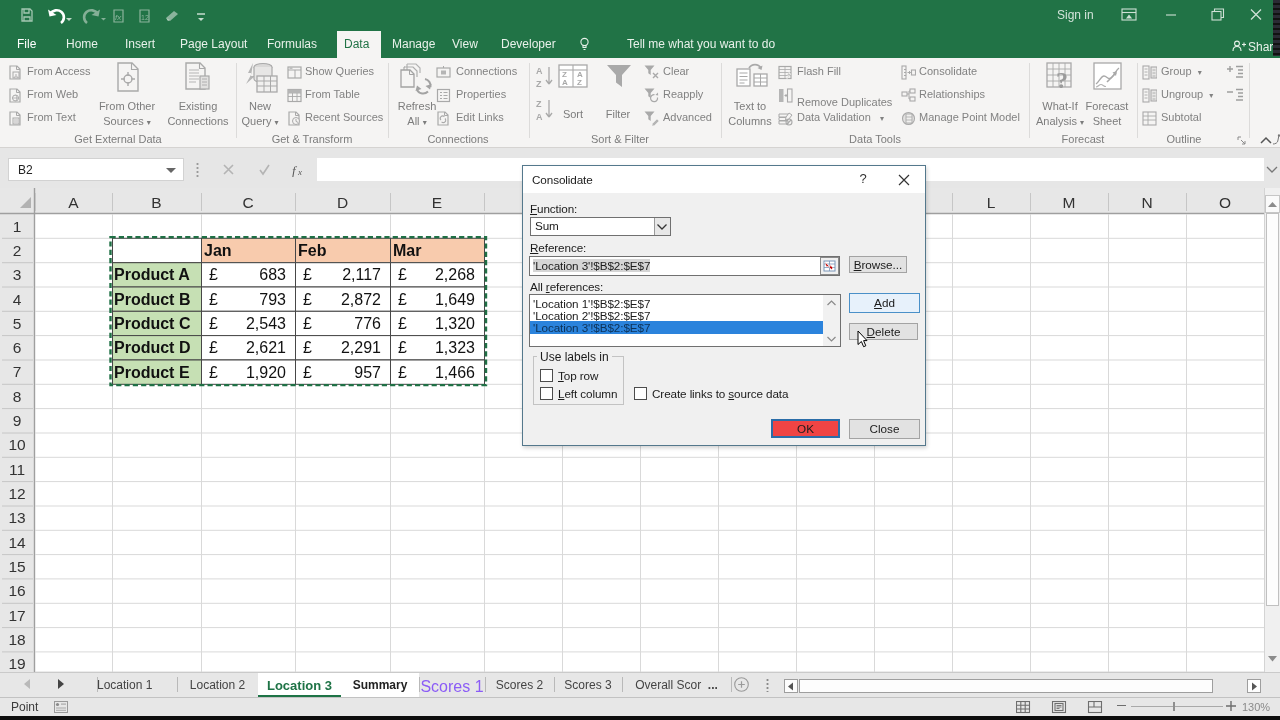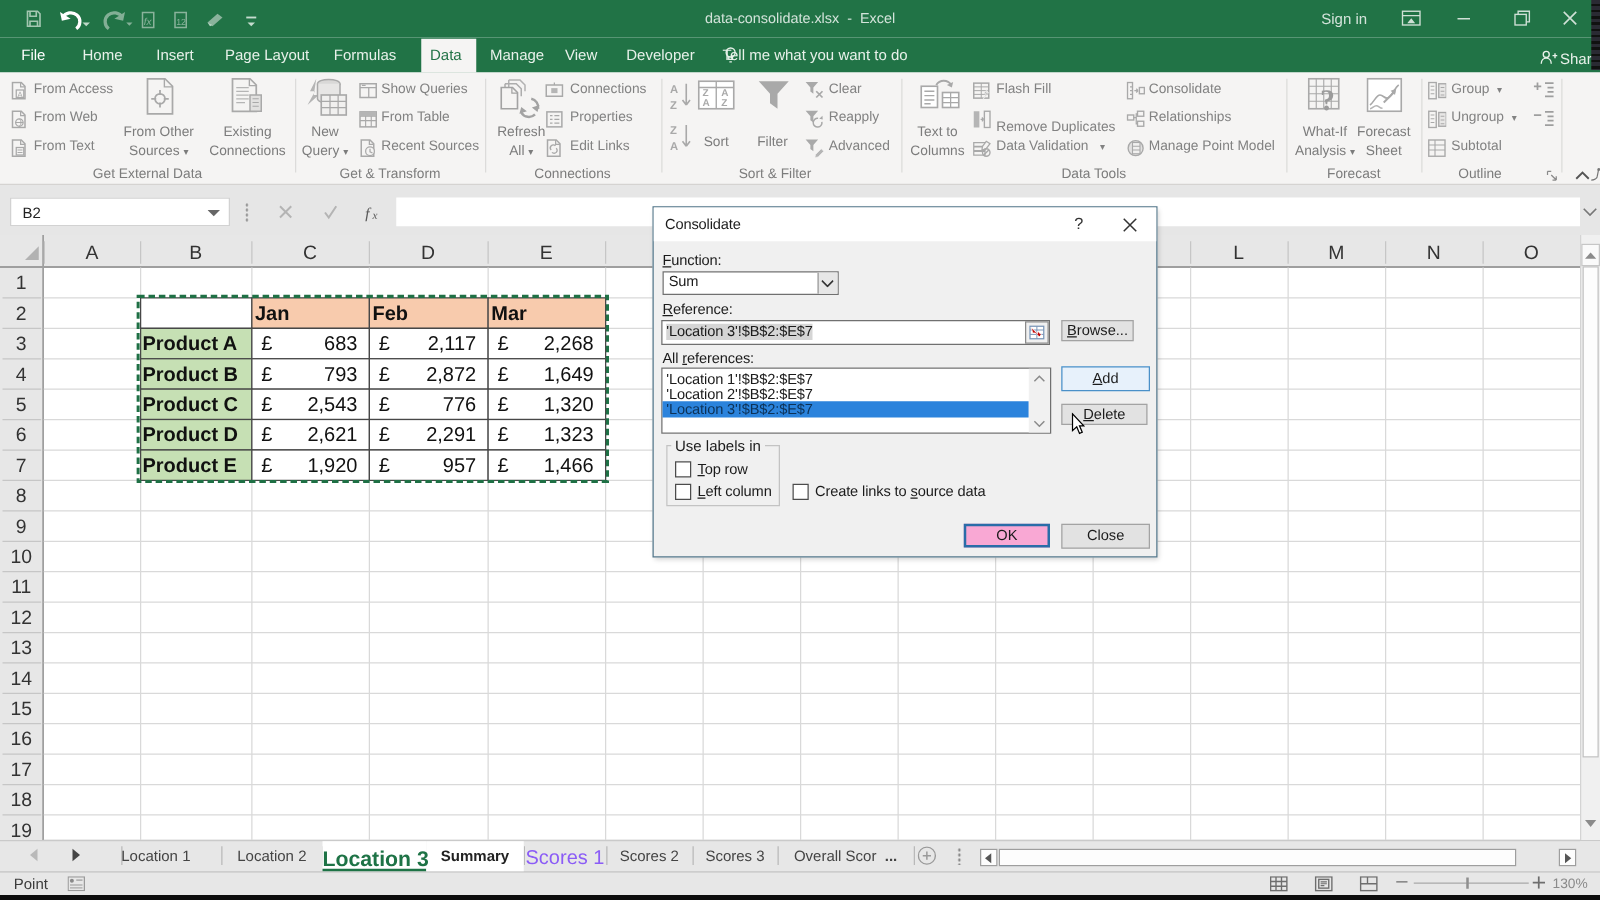--- a/index.html
+++ b/index.html
@@ -43,21 +43,20 @@
  </g>
  <g opacity="0.85">
   <path d="M152 12l8-7 4 3-8 7z" fill="#9dbfab"></path>
   <path d="M152 12l2 3 2-1z" fill="#cfe3d6"></path>
  </g>
  <g stroke="#d8e8de" fill="none" opacity="0.9">
   <path d="M183 8h8" stroke-width="1.5"></path>
   <path d="M184 12l3 3 3-3z" fill="#d8e8de" stroke="none"></path>
  </g>
 </svg>
-<div class="a nw" style="left:0;top:9px;width:1280px;text-align:center;font-size:11.5px;color:#d3e3da">data-consolidate.xlsx &nbsp;-&nbsp; Excel</div>
 <div class="a nw" style="left:1057px;top:8px;font-size:12px;color:#d3e3da">Sign in</div>
 <svg class="a" style="left:1120px;top:7px" width="150" height="16" viewBox="0 0 150 16">
  <g stroke="#cfe0d6" fill="none" stroke-width="1.1">
   <rect x="2" y="2" width="14" height="11"></rect>
   <path d="M2 5.5h14"></path>
         <path d="M7 11l2-2.5 2 2.5z" fill="#cfe0d6"></path>
   <path d="M46 8h10"></path>
   <rect x="92" y="4.5" width="9" height="8.5"></rect>
         <path d="M94.5 4.5v-2.5h9v8.5h-2.5"></path>
   <path d="M131 2.5l10 10 M141 2.5l-10 10" stroke-width="1.3"></path>
@@ -74,21 +73,21 @@
 <div class="a tabtx" style="left:344px;top:37px;color:#217346">Data</div>
 <div class="a tabtx" style="left:392px;top:37px">Manage</div>
 <div class="a tabtx" style="left:452px;top:37px">View</div>
 <div class="a tabtx" style="left:501px;top:37px">Developer</div>
 <svg class="a" style="left:578px;top:37px" width="13" height="14" viewBox="0 0 13 14">
  <g stroke="#e8f1ea" fill="none" stroke-width="1.1">
   <circle cx="6.5" cy="5" r="3.6"></circle>
         <path d="M5 8.5v2h3v-2 M5.5 12.5h2"></path>
  </g>
 </svg>
-<div class="a tabtx" style="left:578px;top:37px">Tell me what you want to do</div>
+<div class="a tabtx" style="left:627px;top:37px">Tell me what you want to do</div>
 <svg class="a" style="left:1232px;top:40px" width="14" height="13" viewBox="0 0 14 13">
  <g stroke="#e8f1ea" fill="none" stroke-width="1.1">
   <circle cx="5" cy="3.5" r="2.4"></circle>
         <path d="M1 11c0-3 2-4.5 4-4.5s4 1.5 4 4.5 M10 4.5h4 M12 2.5v4"></path>
  </g>
 </svg>
 <div class="a tabtx" style="left:1248px;top:40px">Share</div>
 
 <div class="a" style="left:0;top:58px;width:1280px;height:90px;background:#f5f4f3;border-bottom:1px solid #d5d3d1"></div>
 <div class="sep" style="left:236px"></div>
@@ -563,21 +562,21 @@
 <div class="a" style="left:258px;top:677px;width:1px;height:15px;background:#b9b9b9"></div>
 <div class="a" style="left:419px;top:677px;width:1px;height:15px;background:#b9b9b9"></div>
 <div class="a" style="left:485px;top:677px;width:1px;height:15px;background:#b9b9b9"></div>
 <div class="a" style="left:554px;top:677px;width:1px;height:15px;background:#b9b9b9"></div>
 <div class="a" style="left:622px;top:677px;width:1px;height:15px;background:#b9b9b9"></div>
 <div class="a" style="left:731px;top:677px;width:1px;height:15px;background:#b9b9b9"></div>
 <div class="a" style="left:258px;top:673px;width:83px;height:24px;background:#fff;border-bottom:2px solid #1e7346"></div>
 <div class="a" style="left:341px;top:673px;width:78px;height:24px;background:#fff"></div>
 <div class="a nw" style="left:97px;top:678px;width:80px;text-align:left;font-size:12px;color:#444">Location 1</div>
 <div class="a nw" style="left:177px;top:678px;width:81px;text-align:center;font-size:12px;color:#444">Location 2</div>
-<div class="a nw" style="left:258px;top:678px;width:83px;text-align:center;font-size:17px;color:#1e7346;font-weight:bold">Location 3</div>
+<div class="a nw" style="left:258px;top:678px;width:83px;text-align:center;font-size:13px;color:#1e7346;font-weight:bold">Location 3</div>
 <div class="a nw" style="left:341px;top:678px;width:78px;text-align:center;font-size:12px;color:#222;font-weight:bold">Summary</div>
 <div class="a nw" style="left:419px;top:678px;width:66px;text-align:center;font-size:16px;color:#8b5cf6">Scores 1</div>
 <div class="a nw" style="left:485px;top:678px;width:69px;text-align:center;font-size:12px;color:#444">Scores 2</div>
 <div class="a nw" style="left:554px;top:678px;width:68px;text-align:center;font-size:12px;color:#444">Scores 3</div>
 <div class="a nw" style="left:622px;top:678px;width:109px;text-align:center;font-size:12px;color:#444">Overall Scor&nbsp; <b>...</b></div>
 <svg class="a" style="left:734px;top:677px" width="15" height="15">
       <circle cx="7.5" cy="7.5" r="6.8" fill="none" stroke="#9a9a9a" stroke-width="1.1"></circle>
       <path d="M7.5 4.2v6.6M4.2 7.5h6.6" stroke="#9a9a9a" stroke-width="1.2"></path>
     </svg>
 <div class="a" style="left:766px;top:678px;width:3px;height:14px;background-image:radial-gradient(circle,#8a8a8a 1px,transparent 1.2px);background-size:3px 4px"></div>
@@ -650,21 +649,21 @@
 <div class="a" style="left:14px;top:184px;font-size:12px;color:#1b1b1b;background:#f0f0f0;padding:0 3px;white-space:nowrap">Use labels in</div>
 <div class="a" style="left:17px;top:203px;width:13px;height:13px;background:#fff;border:1px solid #4c4c4c"></div>
 <div class="a dtx" style="left:35px;top:203px"><u>T</u>op row</div>
 <div class="a" style="left:17px;top:221px;width:13px;height:13px;background:#fff;border:1px solid #4c4c4c"></div>
 <div class="a dtx" style="left:35px;top:221px"><u>L</u>eft column</div>
 <div class="a" style="left:111px;top:221px;width:13px;height:13px;background:#fff;border:1px solid #4c4c4c"></div>
 <div class="a dtx" style="left:129px;top:221px">Create links to <u>s</u>ource data</div>
 <div class="btn" style="left:326px;top:90px;width:58px;height:17px;line-height:15px"><u>B</u>rowse...</div>
 <div class="btn" style="left:326px;top:127px;width:71px;height:20px;line-height:18px;background:#e7f1fb;border-color:#4a90c8"><u>A</u>dd</div>
 <div class="btn" style="left:326px;top:157px;width:69px;height:17px;line-height:15px"><u>D</u>elete</div>
-<div class="btn" style="left:248px;top:253px;width:69px;height:19px;line-height:15px;border:2px solid #2a6da8;background:#f9a8d4">OK</div>
+<div class="btn" style="left:248px;top:253px;width:69px;height:19px;line-height:15px;border:2px solid #2a6da8;background:#ef4444">OK</div>
 <div class="btn" style="left:326px;top:253px;width:71px;height:20px;line-height:18px">Close</div>
 <svg class="a" style="left:334px;top:164px" width="13" height="19" viewBox="0 0 13 19">
 <path d="M1 1v13.5l3.4-3 2.2 5.2 2.2-0.9-2.2-5.2H10z" fill="#fff" stroke="#000" stroke-width="1"></path>
       </svg>
 </div>
 
 <div class="a" style="left:0;top:716px;width:1280px;height:4px;background:#0d0d0d"></div>
 
 <div class="a" style="left:1273px;top:0;width:7px;height:56px;background:repeating-linear-gradient(to bottom,#2a2a33 0 3px,#111 3px 5px)"></div>
 

